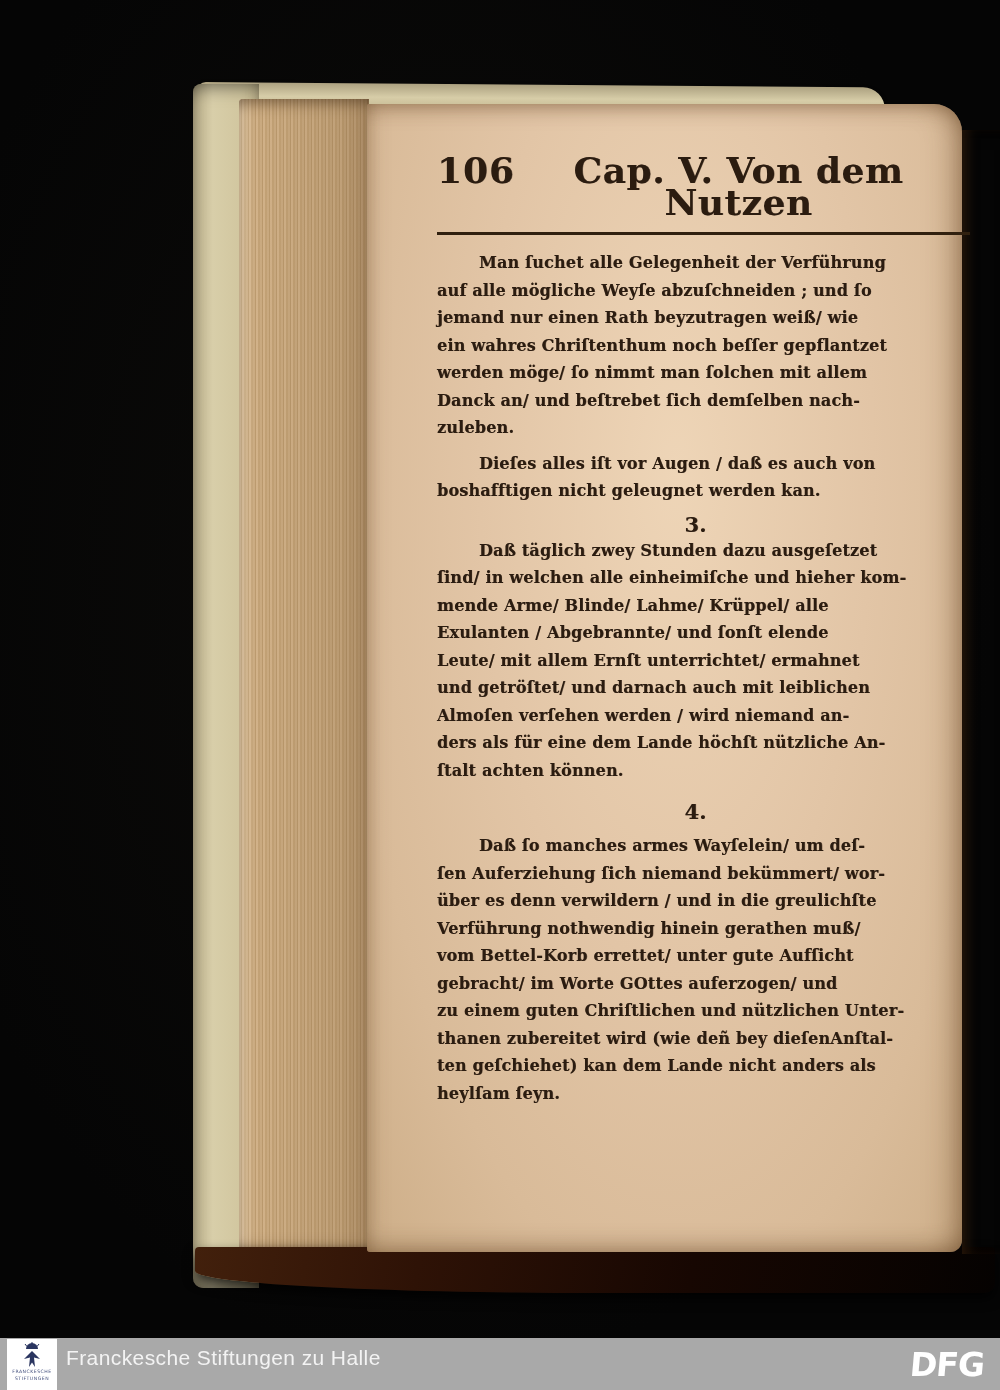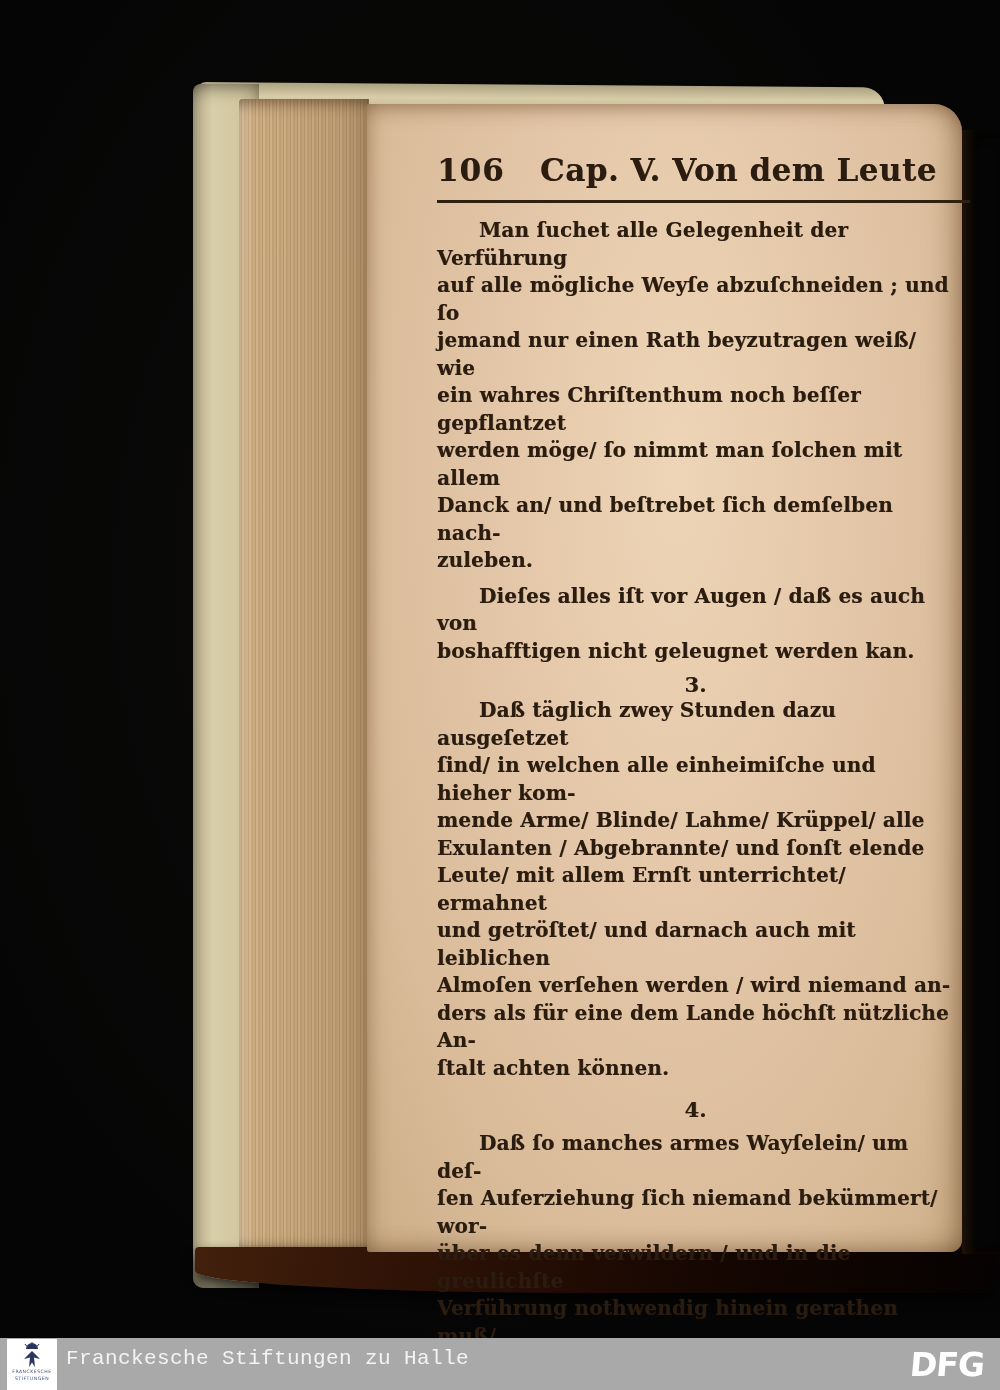--- a/index.html
+++ b/index.html
@@ -54,27 +54,27 @@
     border-radius:4px 4px 10px 50% / 4px 4px 10px 22px;
     box-shadow:0 6px 12px rgba(0,0,0,.8);
   }
 
   
   .page-content{
     position:absolute;left:70px;top:50px;width:517px;
     color:#2b1c10;
     text-shadow:.4px .4px .6px rgba(43,28,16,.55);
   }
-  .header-row{display:flex;align-items:baseline;font-weight:bold;font-size:31px;line-height:32px;}
+  .header-row{display:flex;align-items:baseline;font-weight:bold;font-size:36px;line-height:32px;}
   .pagenum{width:86px;letter-spacing:1px;}
   .running-title{flex:1;text-align:center;letter-spacing:.5px;}
   .header-rule{margin-top:14px;border-top:3.5px solid #30200f;width:103%;}
   .para{
     white-space:pre-line;
-    font-weight:bold;font-size:20px;line-height:27.5px;
+    font-weight:bold;font-size:16px;line-height:27.5px;
     text-indent:42px;letter-spacing:.2px;
   }
   .p1{margin-top:14px;}
   .p2{margin-top:8px;}
   .sec-label{margin-top:8px;text-align:center;font-weight:bold;font-size:21px;line-height:24px;}
   .sec4{margin-top:16px;}
   .p3{}
   .p4{margin-top:8px;}
 
   
@@ -88,21 +88,21 @@
     padding-top:3px;box-sizing:border-box;
   }
   .logo-emblem{width:24px;height:26px;}
   .logo-text{
     font-family:"DejaVu Sans", sans-serif;
     font-size:4.6px;line-height:6px;letter-spacing:.5px;
     color:#44507e;text-align:center;margin-top:1px;
   }
   .inst-name{
     position:absolute;left:66px;top:0;height:40px;display:flex;align-items:center;
-    font-family:Liberation Mono, monospace;
+    font-family:Liberation Sans, sans-serif;
     font-size:21px;color:#f3f3f3;letter-spacing:.4px;
   }
   .dfg{
     position:absolute;right:16px;top:0;height:52px;display:flex;align-items:center;
     font-family:"DejaVu Sans", sans-serif;
     font-weight:bold;font-size:33px;color:#ffffff;
     transform:skewX(-5deg);letter-spacing:-1px;
   }
 </style>
 </head>
@@ -114,21 +114,21 @@
   <div class="cover-left"></div>
   <div class="fore-edge"></div>
   <div class="book-bottom"></div>
   <div class="gutter-sliver"></div>
 
   <div class="page">
     <div class="page-content">
 
       <div class="header-row">
         <span class="pagenum">106</span>
-        <span class="running-title">Cap. V. Von dem Leute</span>
+        <span class="running-title">Cap. V. Von dem Nutzen</span>
       </div>
       <div class="header-rule"></div>
 
       <div class="para p1">Man ſuchet alle Gelegenheit der Verführung
 auf alle mögliche Weyſe abzuſchneiden ;  und ſo
 jemand nur einen Rath beyzutragen weiß/ wie
 ein wahres Chriſtenthum noch beſſer gepflantzet
 werden möge/  ſo nimmt man ſolchen mit allem
 Danck an/  und beſtrebet ſich demſelben nach-
 zuleben.</div>

